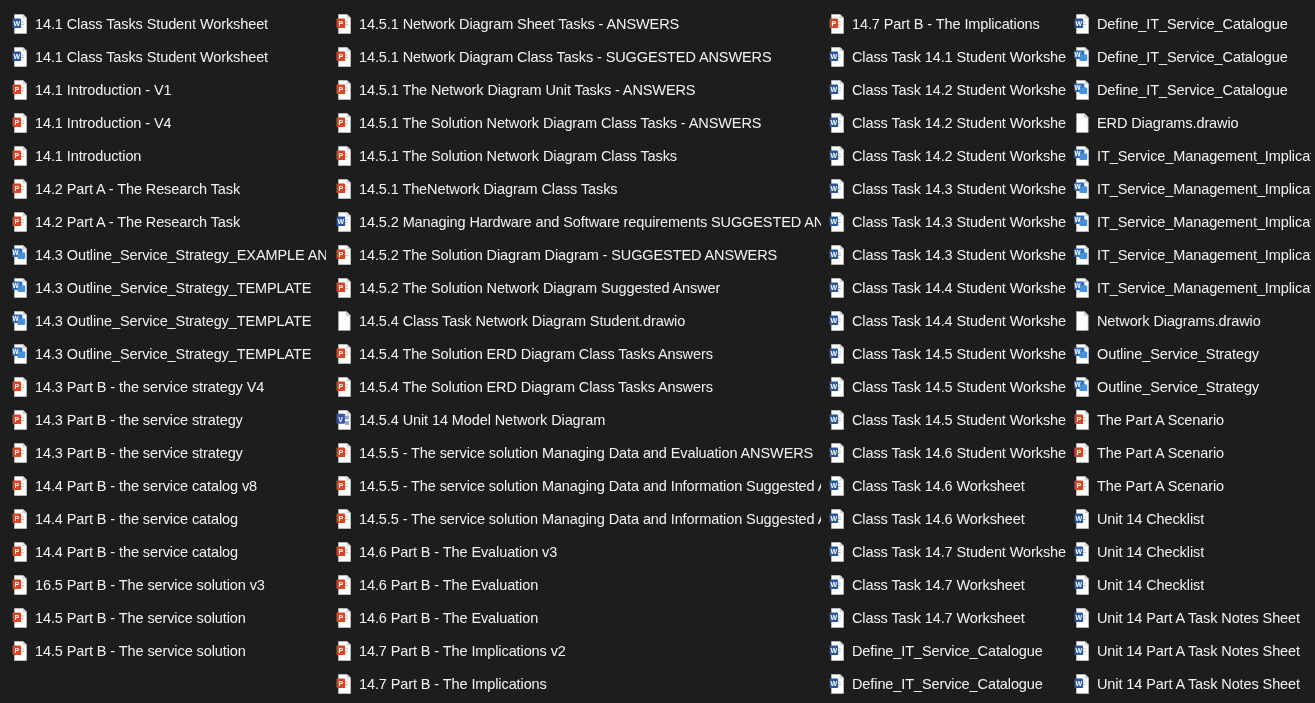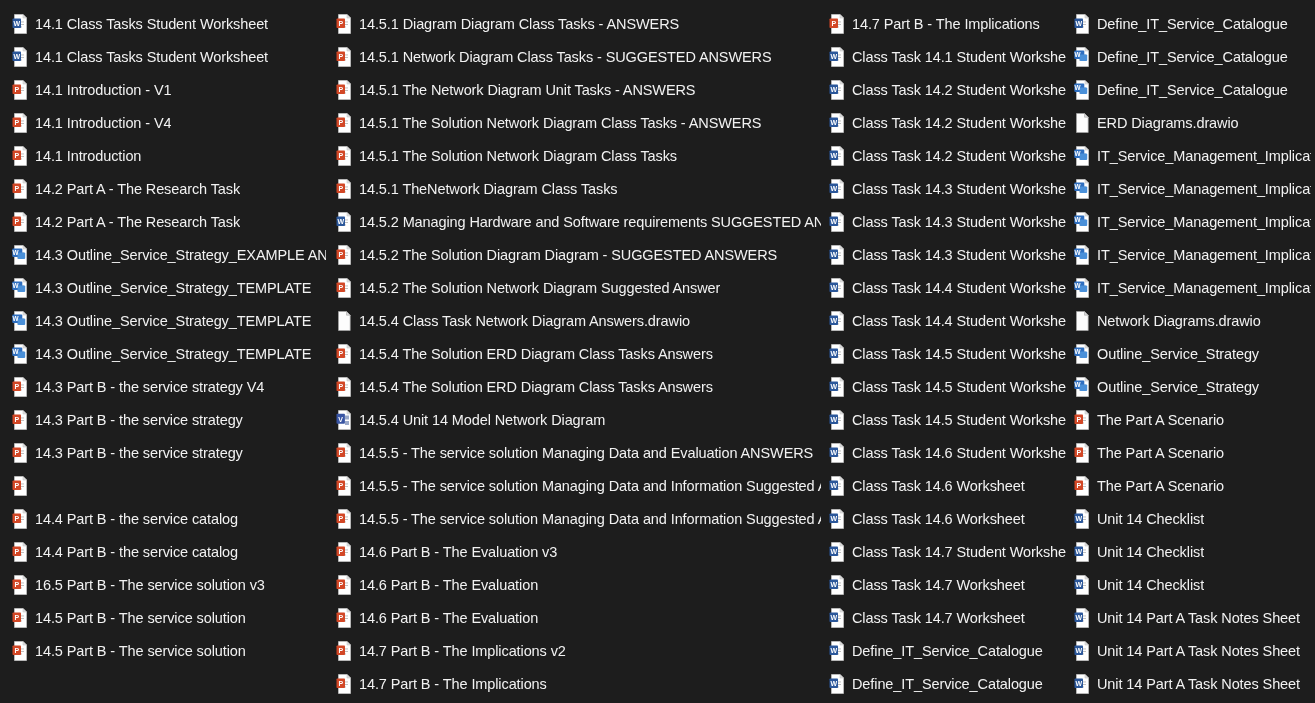--- a/index.html
+++ b/index.html
@@ -273,20 +273,21 @@
           <svg width="16" height="20" viewBox="0 0 16 20" xmlns="http://www.w3.org/2000/svg">
             <path d="M2.5 0.5 H11 L14.5 4 V19.5 H2.5 Z" fill="#ffffff" stroke="#c8c8c8" stroke-width="0.7"></path>
             <path d="M11 0.5 V4 H14.5 Z" fill="#e0e0e0" stroke="#c8c8c8" stroke-width="0.6"></path>
             <rect x="5" y="7.5" width="7" height="0.9" fill="#b9b9b9"></rect>
             <rect x="5" y="10" width="7" height="0.9" fill="#b9b9b9"></rect>
             <rect x="5" y="12.5" width="5" height="0.9" fill="#b9b9b9"></rect>
             <rect x="0.5" y="4.5" width="8.5" height="9.5" rx="0.8" fill="#d24726"></rect>
             <text x="4.75" y="11.9" font-family="Liberation Sans, sans-serif" font-size="7" font-weight="bold" fill="#ffffff" text-anchor="middle">P</text>
           </svg>
         </span>
+        <span class="file-label">14.4 Part B - the service catalog v8</span>
       </div>
       <div class="file-item">
         <span class="file-icon">
           <svg width="16" height="20" viewBox="0 0 16 20" xmlns="http://www.w3.org/2000/svg">
             <path d="M2.5 0.5 H11 L14.5 4 V19.5 H2.5 Z" fill="#ffffff" stroke="#c8c8c8" stroke-width="0.7"></path>
             <path d="M11 0.5 V4 H14.5 Z" fill="#e0e0e0" stroke="#c8c8c8" stroke-width="0.6"></path>
             <rect x="5" y="7.5" width="7" height="0.9" fill="#b9b9b9"></rect>
             <rect x="5" y="10" width="7" height="0.9" fill="#b9b9b9"></rect>
             <rect x="5" y="12.5" width="5" height="0.9" fill="#b9b9b9"></rect>
             <rect x="0.5" y="4.5" width="8.5" height="9.5" rx="0.8" fill="#d24726"></rect>
@@ -358,21 +359,21 @@
           <svg width="16" height="20" viewBox="0 0 16 20" xmlns="http://www.w3.org/2000/svg">
             <path d="M2.5 0.5 H11 L14.5 4 V19.5 H2.5 Z" fill="#ffffff" stroke="#c8c8c8" stroke-width="0.7"></path>
             <path d="M11 0.5 V4 H14.5 Z" fill="#e0e0e0" stroke="#c8c8c8" stroke-width="0.6"></path>
             <rect x="5" y="7.5" width="7" height="0.9" fill="#b9b9b9"></rect>
             <rect x="5" y="10" width="7" height="0.9" fill="#b9b9b9"></rect>
             <rect x="5" y="12.5" width="5" height="0.9" fill="#b9b9b9"></rect>
             <rect x="0.5" y="4.5" width="8.5" height="9.5" rx="0.8" fill="#d24726"></rect>
             <text x="4.75" y="11.9" font-family="Liberation Sans, sans-serif" font-size="7" font-weight="bold" fill="#ffffff" text-anchor="middle">P</text>
           </svg>
         </span>
-        <span class="file-label">14.5.1 Diagram Diagram Class Tasks - ANSWERS</span>
+        <span class="file-label">14.5.1 Network Diagram Sheet Tasks - ANSWERS</span>
       </div>
       <div class="file-item">
         <span class="file-icon">
           <svg width="16" height="20" viewBox="0 0 16 20" xmlns="http://www.w3.org/2000/svg">
             <path d="M2.5 0.5 H11 L14.5 4 V19.5 H2.5 Z" fill="#ffffff" stroke="#c8c8c8" stroke-width="0.7"></path>
             <path d="M11 0.5 V4 H14.5 Z" fill="#e0e0e0" stroke="#c8c8c8" stroke-width="0.6"></path>
             <rect x="5" y="7.5" width="7" height="0.9" fill="#b9b9b9"></rect>
             <rect x="5" y="10" width="7" height="0.9" fill="#b9b9b9"></rect>
             <rect x="5" y="12.5" width="5" height="0.9" fill="#b9b9b9"></rect>
             <rect x="0.5" y="4.5" width="8.5" height="9.5" rx="0.8" fill="#d24726"></rect>
@@ -479,21 +480,21 @@
         </span>
         <span class="file-label">14.5.2 The Solution Network Diagram Suggested Answer</span>
       </div>
       <div class="file-item">
         <span class="file-icon">
           <svg width="16" height="20" viewBox="0 0 16 20" xmlns="http://www.w3.org/2000/svg">
             <path d="M2.5 0.5 H10.5 L14.2 4.2 V19.5 H2.5 Z" fill="#fdfdfd" stroke="#a8a8a8" stroke-width="0.7"></path>
             <path d="M10.5 0.5 V4.2 H14.2 Z" fill="#d8d8d8" stroke="#a8a8a8" stroke-width="0.6"></path>
           </svg>
         </span>
-        <span class="file-label">14.5.4 Class Task Network Diagram Answers.drawio</span>
+        <span class="file-label">14.5.4 Class Task Network Diagram Student.drawio</span>
       </div>
       <div class="file-item">
         <span class="file-icon">
           <svg width="16" height="20" viewBox="0 0 16 20" xmlns="http://www.w3.org/2000/svg">
             <path d="M2.5 0.5 H11 L14.5 4 V19.5 H2.5 Z" fill="#ffffff" stroke="#c8c8c8" stroke-width="0.7"></path>
             <path d="M11 0.5 V4 H14.5 Z" fill="#e0e0e0" stroke="#c8c8c8" stroke-width="0.6"></path>
             <rect x="5" y="7.5" width="7" height="0.9" fill="#b9b9b9"></rect>
             <rect x="5" y="10" width="7" height="0.9" fill="#b9b9b9"></rect>
             <rect x="5" y="12.5" width="5" height="0.9" fill="#b9b9b9"></rect>
             <rect x="0.5" y="4.5" width="8.5" height="9.5" rx="0.8" fill="#d24726"></rect>

